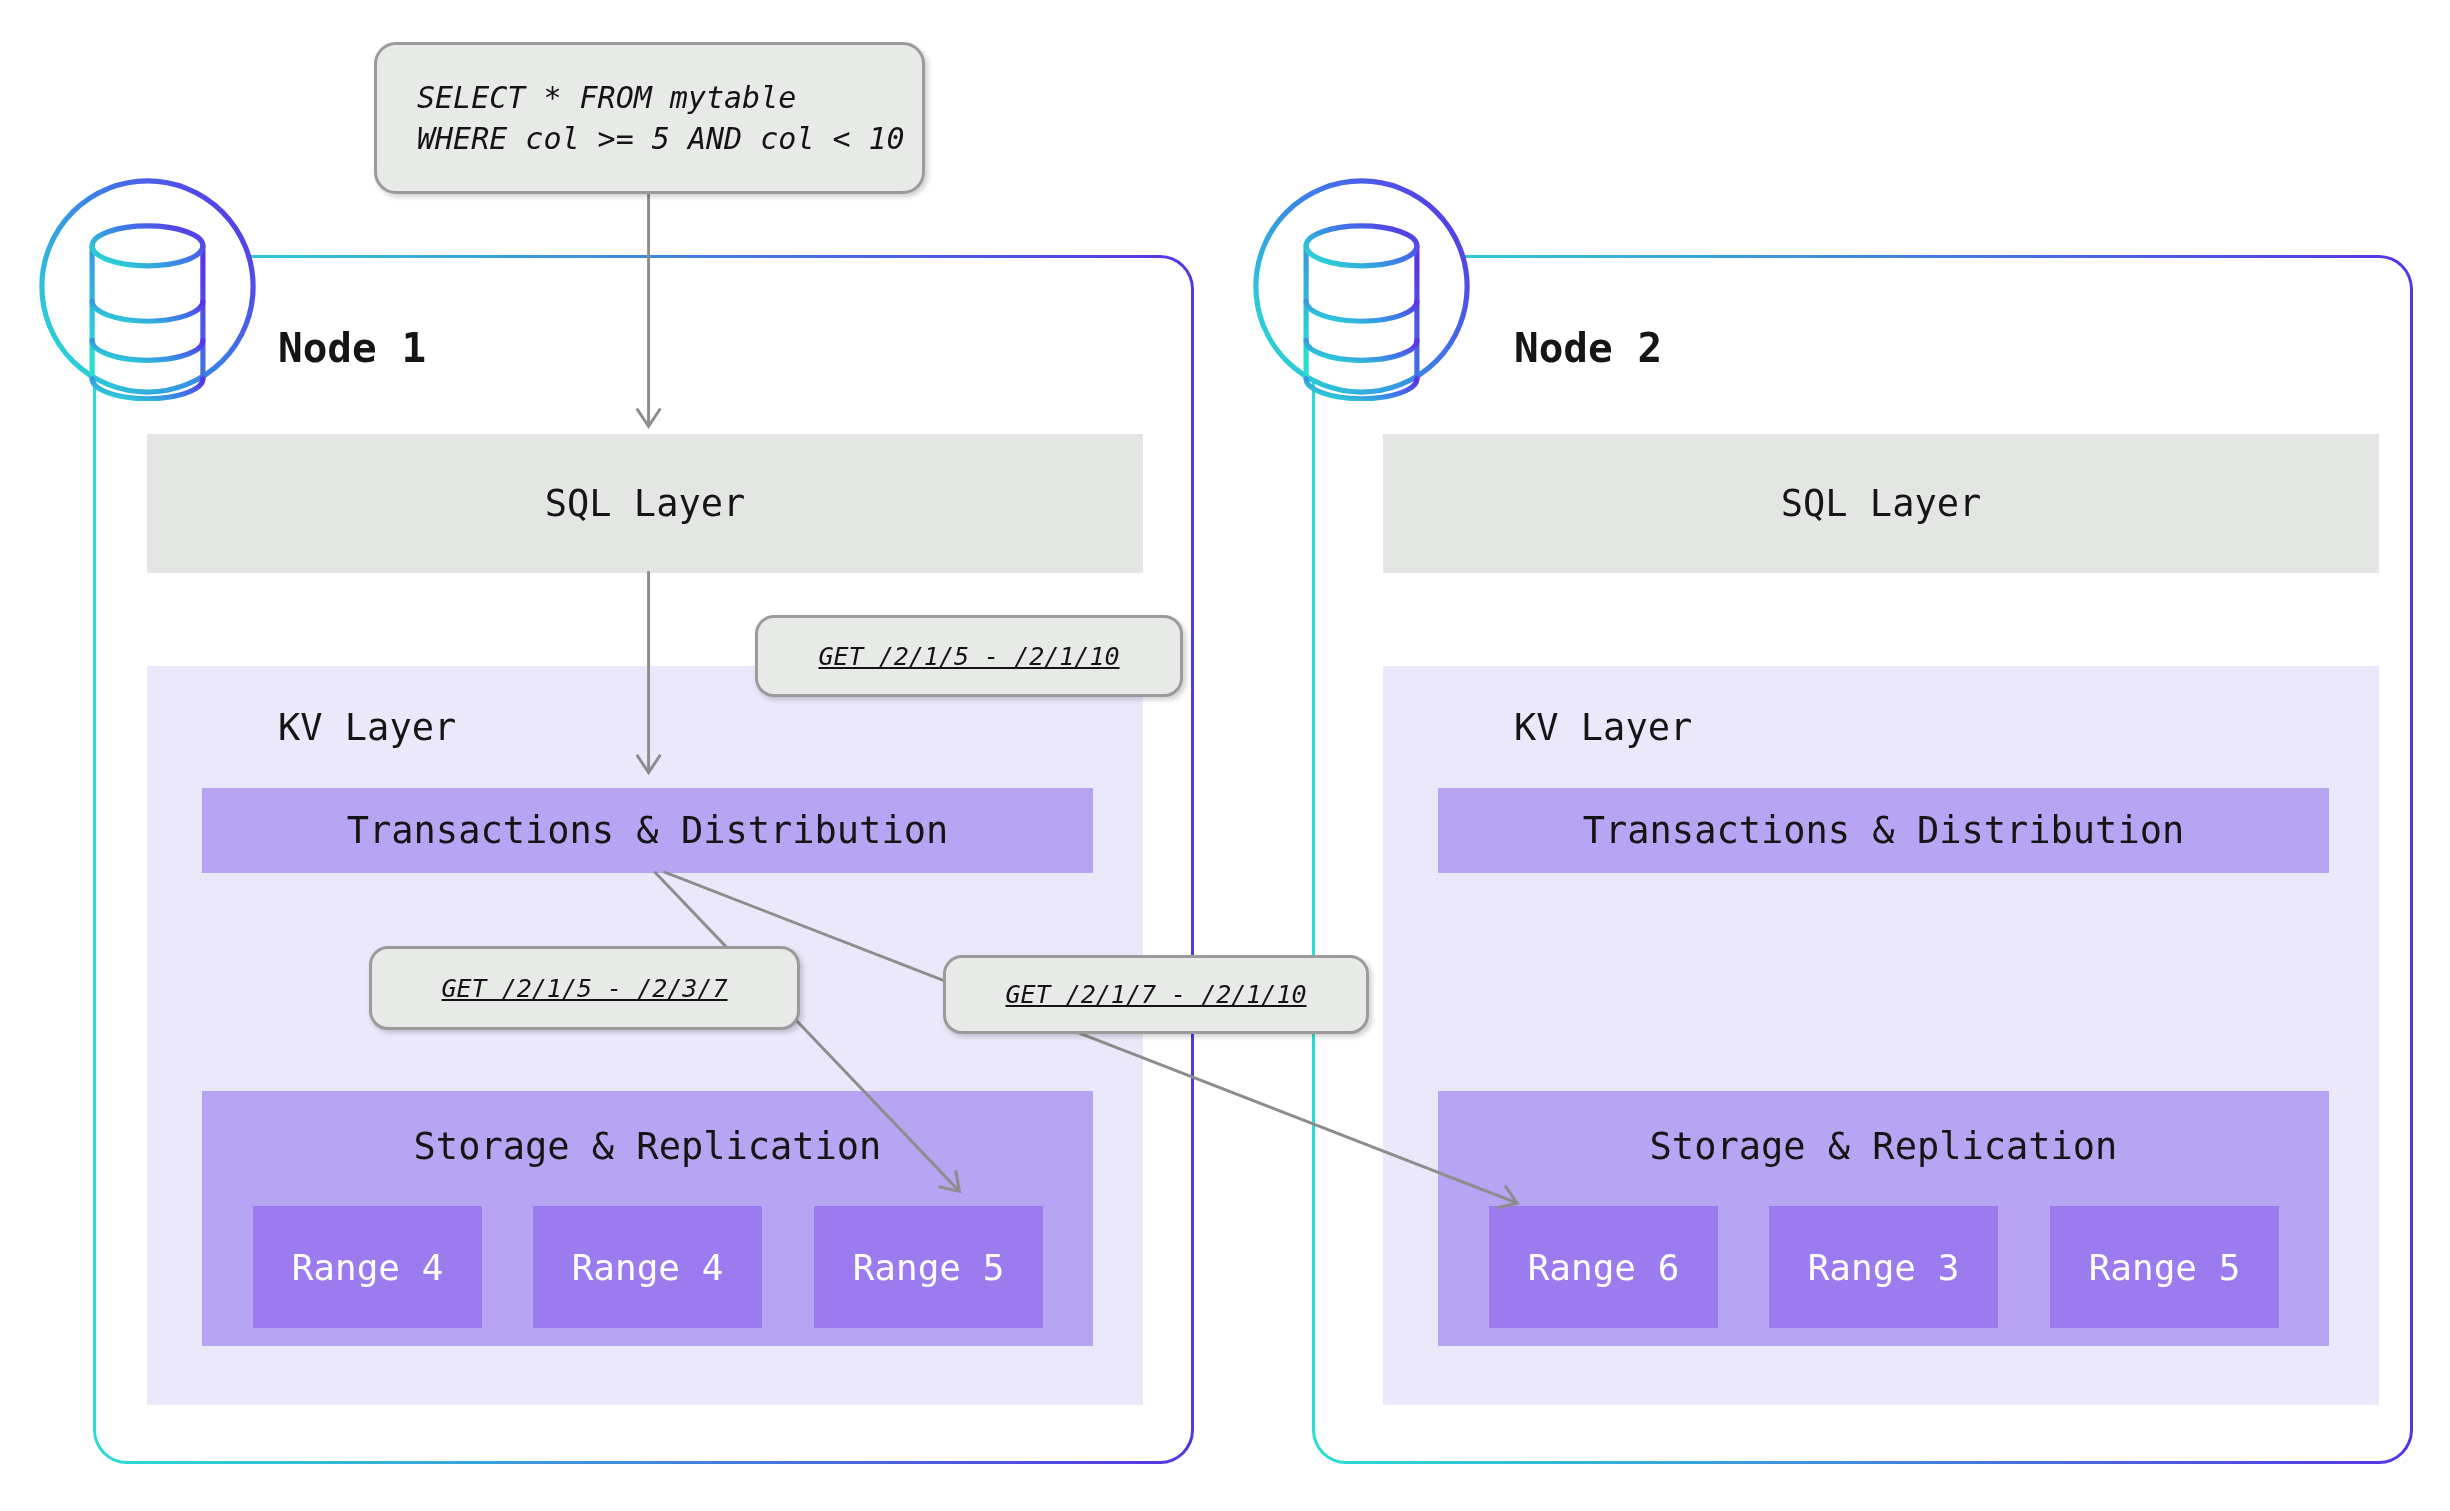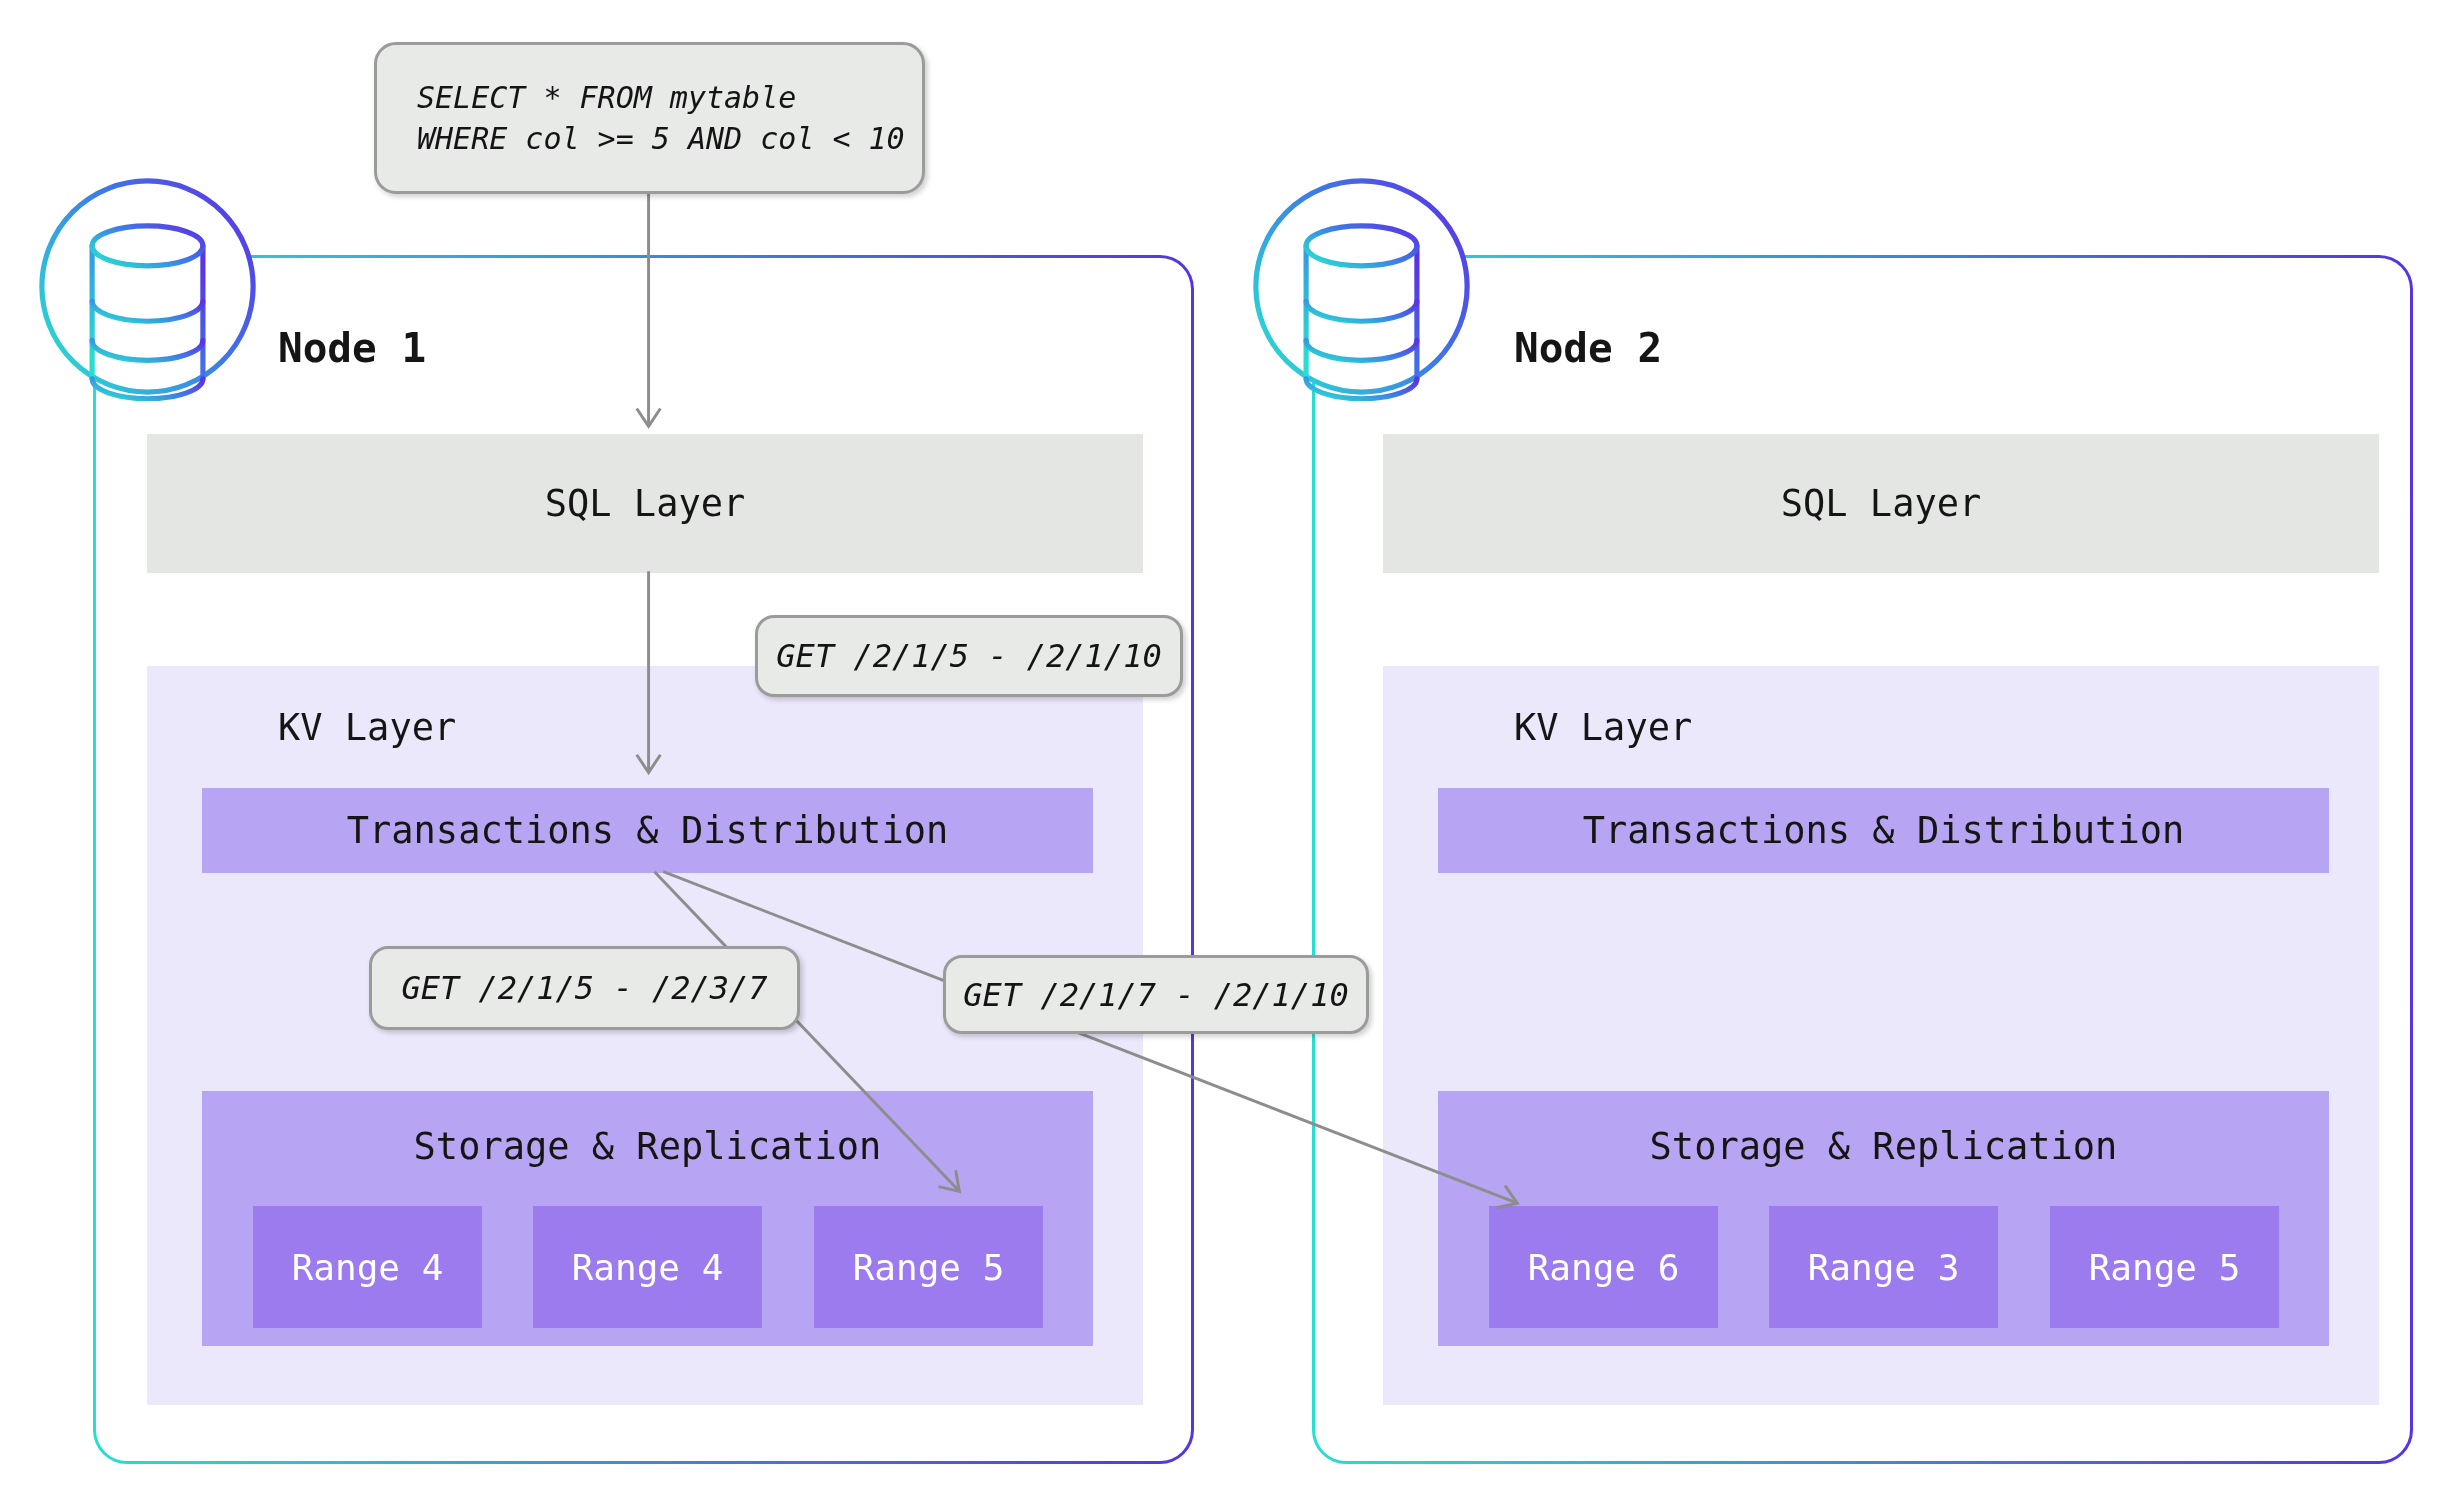--- a/index.html
+++ b/index.html
@@ -68,21 +68,21 @@
   }
   #query-box{
     left:374px;top:42px;width:551px;height:152px;border-radius:22px;
     font-size:30px;line-height:41px;
     padding:16px;box-sizing:border-box;
     display:flex;flex-direction:column;justify-content:center;
   }
   #query-box .qline{padding-left:24px;white-space:pre;}
   .get-label{
     border-radius:19px;display:flex;align-items:center;justify-content:center;
-    font-size:32px;white-space:nowrap;box-sizing:border-box;
+    font-size:25px;white-space:nowrap;box-sizing:border-box;text-decoration:underline;
   }
   #get-full {left:755px;top:615px;width:428px;height:82px;}
   #get-left {left:369px;top:946px;width:431px;height:84px;}
   #get-right{left:943px;top:955px;width:426px;height:79px;}
   
   #arrows{position:absolute;left:0;top:0;z-index:4;pointer-events:none;}
   .db-icon{position:absolute;top:172px;z-index:3;}
   #icon1{left:33px;}
   #icon2{left:1247px;}
 </style>

